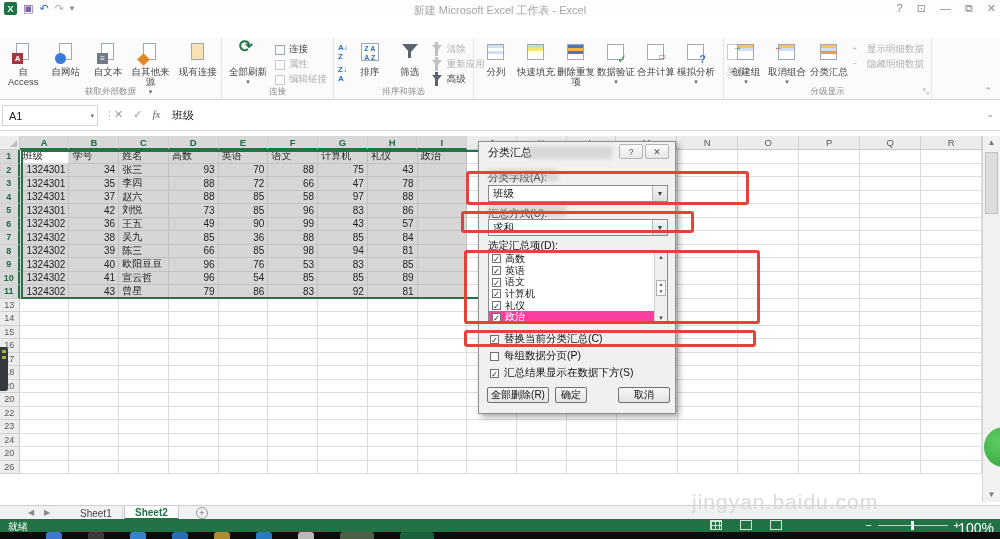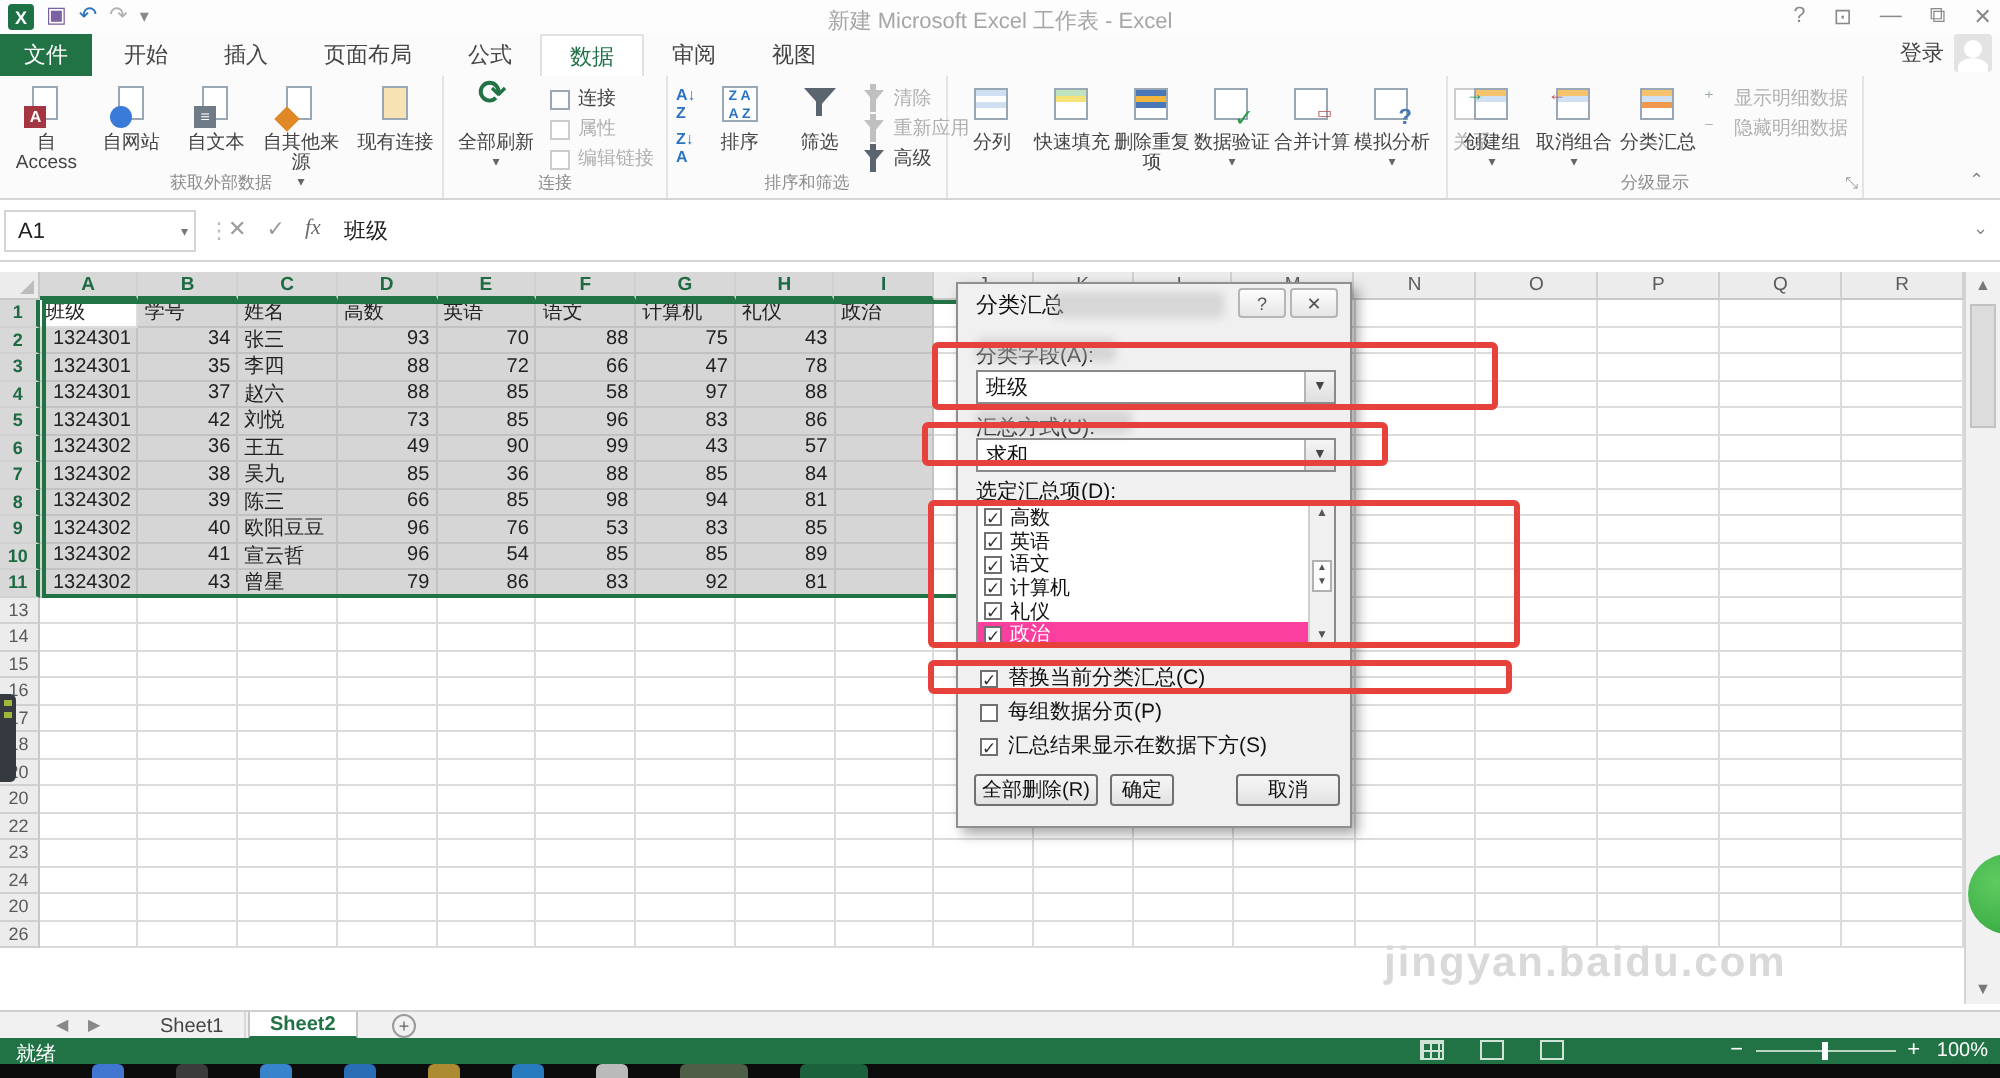--- a/index.html
+++ b/index.html
@@ -116,21 +116,21 @@
 
   
   .statusbar { position:absolute; left:0; top:519px; width:1000px; height:13px; background:#217346; color:#fff; z-index:45; }
   .ready { position:absolute; left:8px; top:1px; font-size:10px; }
   .viewbtns { position:absolute; right:218px; top:1px; display:flex; gap:18px; }
   .vb { width:12px; height:10px; border:1px solid #cfe3d6; position:relative; }
   .vb.grid3 { background:linear-gradient(#cfe3d6 1px,transparent 1px),linear-gradient(90deg,#cfe3d6 1px,transparent 1px); background-size:4px 4px; }
   .zoomctl { position:absolute; right:40px; top:0; display:flex; align-items:center; gap:6px; font-size:11px; }
   .ztrack { position:relative; width:70px; height:1px; background:#bcd6c6; }
   .zthumb { position:absolute; left:33px; top:-4px; width:3px; height:9px; background:#fff; }
-  .zpct { position:absolute; right:6px; top:1px; font-size:10px; }
+  .zpct { position:absolute; right:6px; top:1px; font-size:14px; }
 
   
   .taskbar { position:absolute; left:0; top:532px; width:1000px; height:7px; background:#0c0c0c; z-index:46; display:flex; align-items:flex-start; gap:26px; padding-left:46px; }
   .tico { width:16px; height:7px; border-radius:3px 3px 0 0; opacity:.85; }
 
   
   .dialog { position:absolute; left:478px; top:141px; width:198px; height:273px; background:#f0f0f0;
     border:1px solid #8f8f8f; box-shadow:3px 3px 6px rgba(0,0,0,.35); z-index:10; font-size:10.5px; color:#111; }
   .dtitle { position:absolute; left:0; top:0; right:0; height:20px; display:flex; align-items:center; padding-left:9px; font-size:11px; }
   .dctrl { position:absolute; top:2px; width:24px; height:15px; border:1px solid #b5b5b5; background:linear-gradient(#fdfdfd,#e6e6e6);
@@ -155,21 +155,21 @@
     font-size:10px; display:flex; align-items:center; justify-content:center; border-radius:2px; }
   .smudge { position:absolute; background:rgba(190,190,190,.5); filter:blur(2px); border-radius:3px; z-index:3; }
 
   
   .redbox { position:absolute; border:3px solid #e7413b; border-radius:3px; z-index:20; pointer-events:none; }
   .wm-paw { position:absolute; left:782px; top:424px; z-index:6; color:#e2e2e2; font-weight:bold; z-index:6; }
   .wm-baidu { font-size:34px; letter-spacing:1px; }
   .wm-jy { font-size:30px; }
   .pawpad { position:absolute; left:92px; top:8px; width:30px; height:26px; border:3px solid #e2e2e2; border-radius:50% 50% 45% 45%; }
   .pawtoe { position:absolute; width:10px; height:12px; border:3px solid #e2e2e2; border-radius:50%; }
-  .wm-url { position:absolute; left:692px; top:470px; font-size:21px; color:#d9d9d9; font-weight:bold; z-index:44; letter-spacing:1px; }
+  .wm-url { position:absolute; left:692px; top:490px; font-size:21px; color:#d9d9d9; font-weight:normal; z-index:44; letter-spacing:1px; }
   .greencircle { position:absolute; left:984px; top:427px; width:40px; height:40px; border-radius:50%;
     background:radial-gradient(circle at 35% 35%, #5ecb60, #2fa33b); z-index:48; }
   .leftwidget { position:absolute; left:0; top:347px; width:8px; height:44px; background:#343a40; border-radius:0 3px 3px 0; z-index:40; }
   .leftwidget i { display:block; width:4px; height:3px; margin:3px 2px 0; background:#9fb83a; }
 </style>
 </head>
 <body>
 
 <div id="app">
 
@@ -184,34 +184,20 @@
     <div class="win-title">新建 Microsoft Excel 工作表 - Excel</div>
     <div class="win-controls">
       <span>?</span>
       <span>⊡</span>
       <span>—</span>
       <span>⧉</span>
       <span>✕</span>
     </div>
   </div>
 
-  <div class="tabrow">
-    <div class="file-tab">文件</div>
-    <div class="tabs">
-      <div class="rtab">开始</div>
-      <div class="rtab">插入</div>
-      <div class="rtab">页面布局</div>
-      <div class="rtab">公式</div>
-      <div class="rtab sel">数据</div>
-      <div class="rtab">审阅</div>
-      <div class="rtab">视图</div>
-    </div>
-    <span class="signin">登录</span>
-    <div class="avatar"></div>
-  </div>
 
   <div class="ribbon">
 
     <div class="rgroup" style="width:222px">
       <div class="bigbtn">
         <div class="ic">
             <div class="doc"></div>
             <div class="badge b-red">A</div>
           </div>
         <span class="lbl">自 Access</span>

